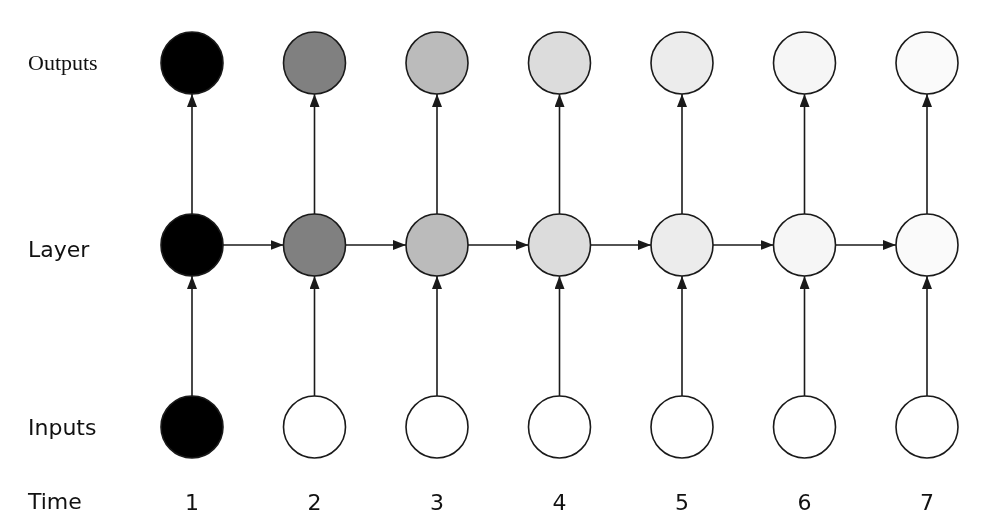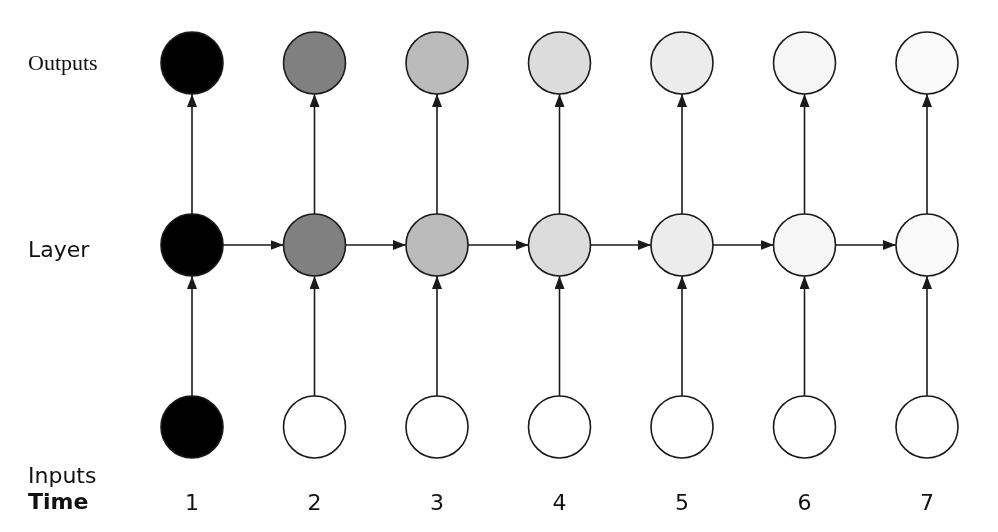--- a/index.html
+++ b/index.html
@@ -95,17 +95,17 @@
       <circle cx="927" cy="427" r="31" fill="#ffffff" stroke="#1a1a1a" stroke-width="1.6"></circle>
       <text x="927" y="510" text-anchor="middle">7</text>
     </svg>
 
   <div class="row-label" style="top:63px;font-family:Liberation Serif, serif;">Outputs</div>
 
   <div class="row-label" style="top:250px;">
     <div>Layer</div>
   </div>
 
-  <div class="row-label" style="top:428px;margin-top:48px;">Inputs</div>
+  <div class="row-label" style="top:428px;">Inputs</div>
 
-  <div class="row-label" style="top:502px;font-weight:bold;">Time</div>
+  <div class="row-label" style="top:502px;">Time</div>
 
 </div>
 
 </body></html>

